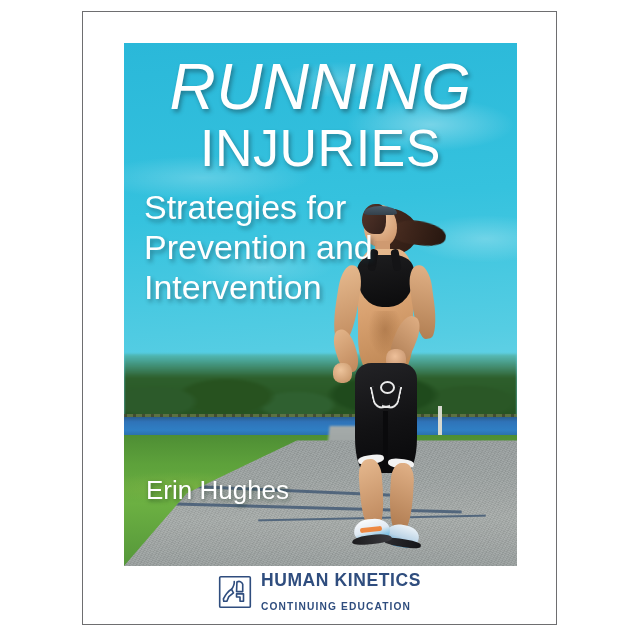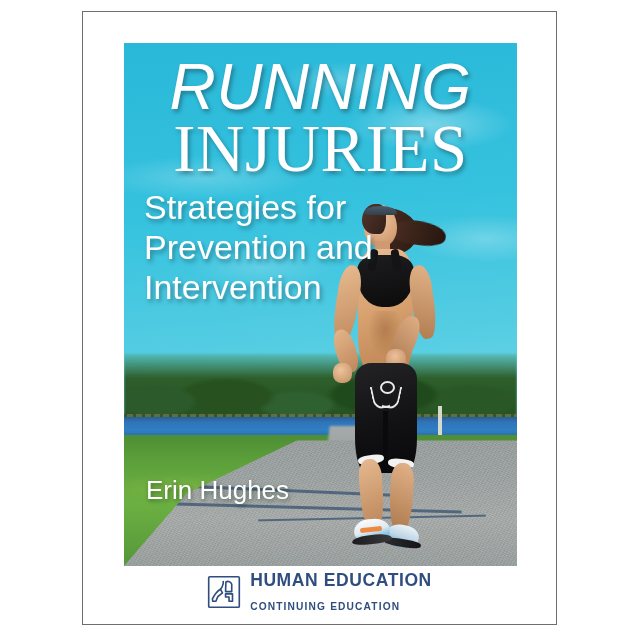--- a/index.html
+++ b/index.html
@@ -269,23 +269,22 @@
     white-space: nowrap;
   }
   #title-line-1 {
     top: 12px;
     font-size: 64px;
     line-height: 64px;
     font-style: italic;
   }
   #title-line-2 {
     top: 72px;
-    font-size: 67px;
+    font-size: 52px;
     line-height: 66px;
-    font-family: Liberation Serif, serif;
   }
 
   #subtitle {
     left: 20px;
     top: 144px;
     width: 230px;
     font-size: 34px;
     line-height: 40px;
     text-align: left;
     text-shadow: 2px 3px 4px rgba(20,50,62,.45);
@@ -396,18 +395,18 @@
 
   <div id="publisher">
     <svg id="logo-mark" viewBox="0 0 44 44">
       <rect x="2.2" y="2.2" width="39.6" height="39.6" rx="1.5" fill="none" stroke="#2f4d7e" stroke-width="2.1"></rect>
       <path d="M7 31 C10 25, 13 21, 17.5 18.5 L20 23 L14 28 L11.5 34 L7.5 34 Z" fill="none" stroke="#2f4d7e" stroke-width="2.1" stroke-linejoin="round"></path>
       <path d="M17.5 18.5 C20 15, 21.5 12, 21 8.5" fill="none" stroke="#2f4d7e" stroke-width="2.1" stroke-linecap="round"></path>
       <path d="M24.5 9 C27.5 7.5, 31 8.5, 32 12 L32 21.5 L24 21.5 Z" fill="none" stroke="#2f4d7e" stroke-width="2.1" stroke-linejoin="round"></path>
       <path d="M24 24.5 L33 24.5 L33 34 L28.5 34 L28.5 28.5 L24 28.5 Z" fill="none" stroke="#2f4d7e" stroke-width="2.1" stroke-linejoin="round"></path>
     </svg>
     <div id="logo-words">
-      <span id="logo-name">HUMAN EDUCATION</span>
+      <span id="logo-name">HUMAN KINETICS</span>
       <span id="logo-tagline">CONTINUING EDUCATION</span>
     </div>
   </div>
 
 </div>
 
 </body></html>

